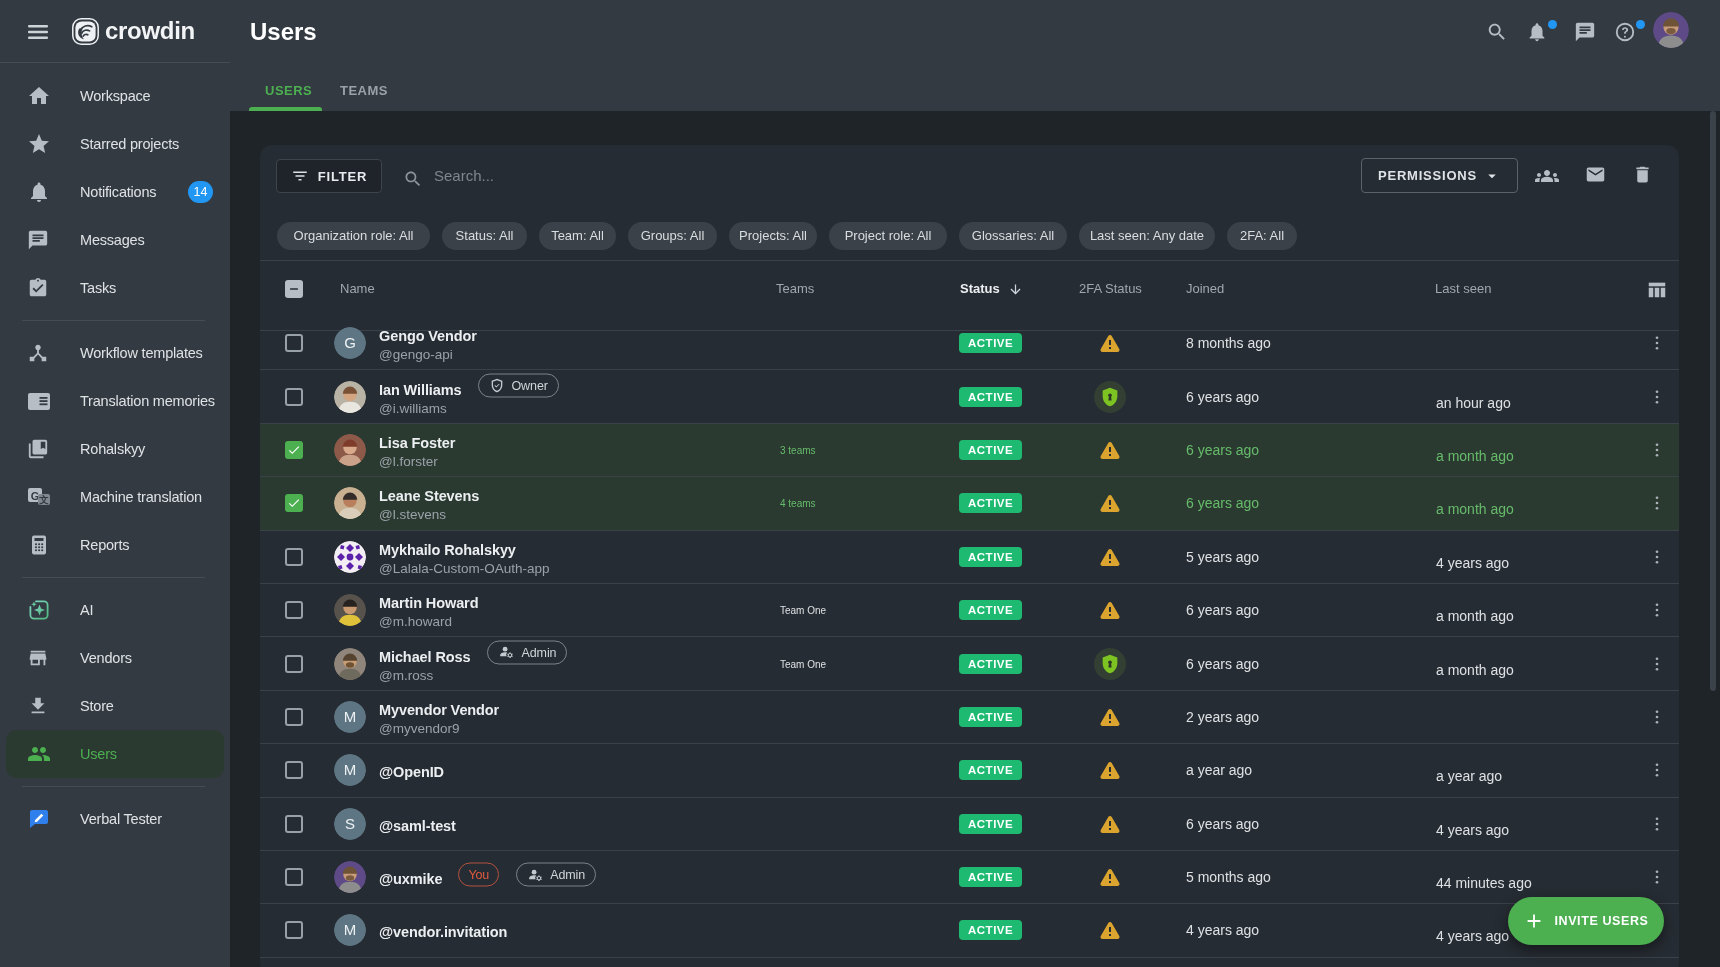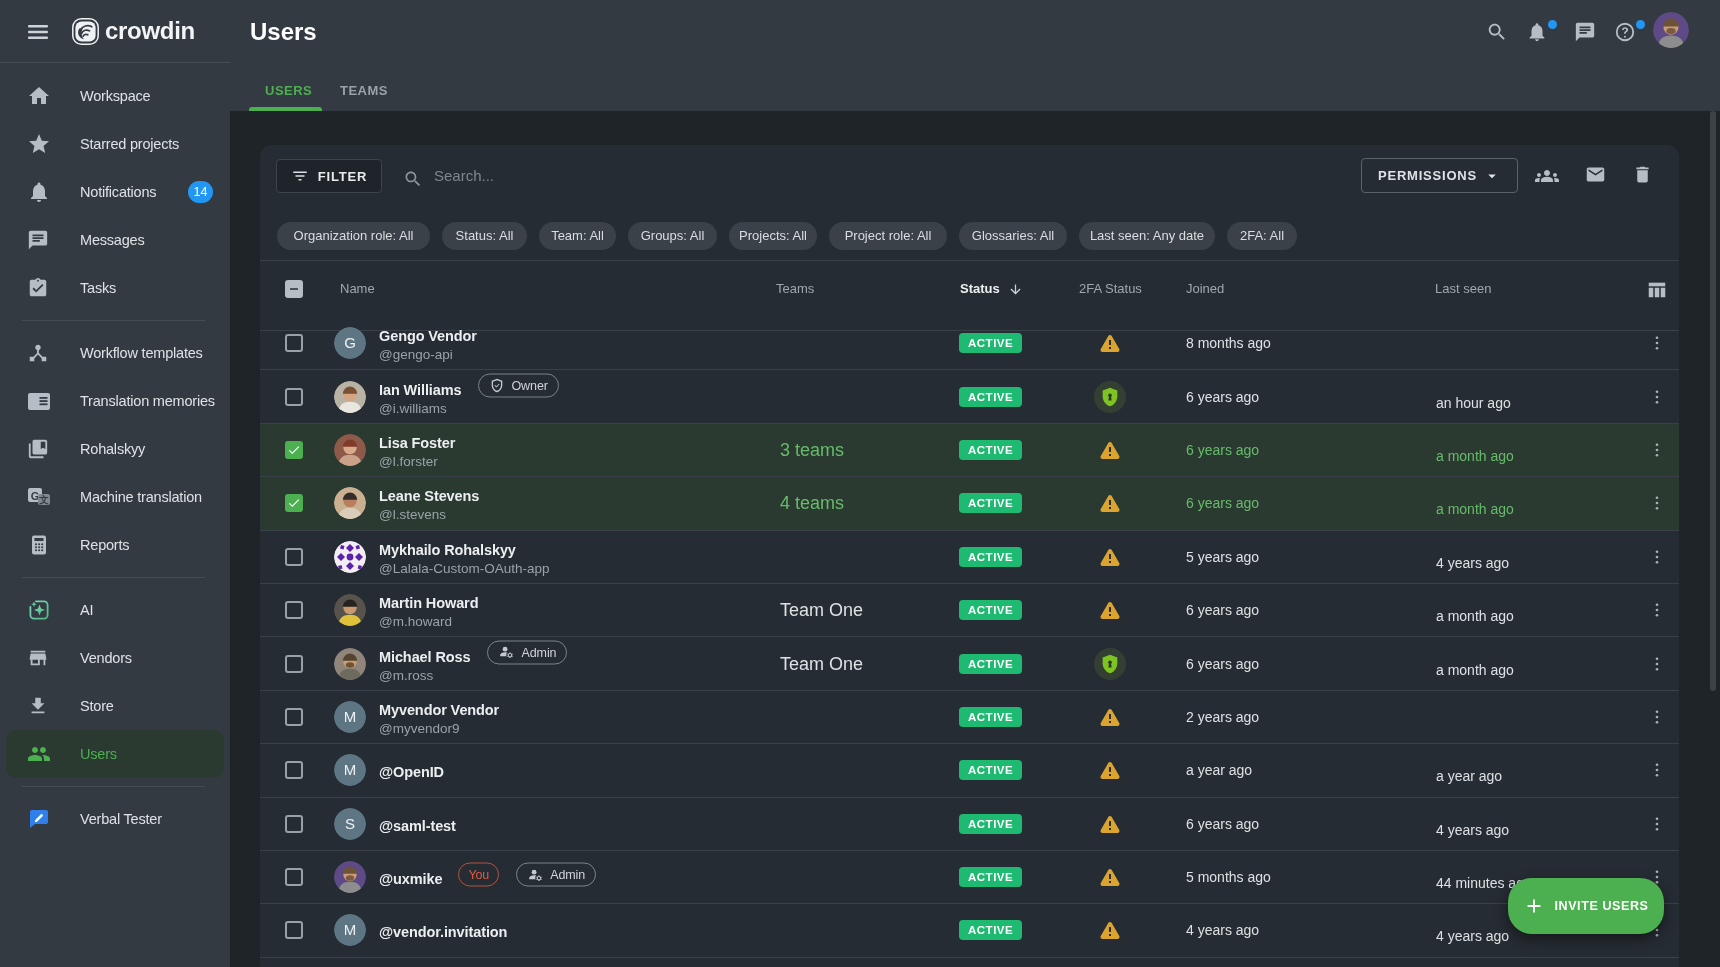--- a/index.html
+++ b/index.html
@@ -66,31 +66,31 @@
 .av { position:absolute; left:74px; top:50%; margin-top:-16px; width:32px; height:32px; border-radius:50%; overflow:hidden; }
 .lav { display:block; background:#5e7683; border-radius:50%; color:#eef1f3; font-size:15px; text-align:center; }
 .nm { position:absolute; left:119px; top:50%; transform:translateY(-50%); }
 .n1 { font-size:14.5px; font-weight:bold; color:#eceff1; display:flex; align-items:flex-end; height:19px; letter-spacing:-0.1px; }
 .n2 { font-size:13.5px; color:#9aa2a9; margin-top:3px; }
 .pill { display:inline-flex; align-items:center; gap:6px; height:24px; padding:0 10px; border:1px solid #7b838a;
   border-radius:12px; margin-left:17px; }
 .pill span { font-size:12.5px; font-weight:normal; color:#cfd4d9; }
 .pill.you { border-color:#b35340; padding:0 9px; margin-left:16px; }
 .pill.you span { color:#e2593f; }
-.teams { position:absolute; left:520px; top:50%; transform:translateY(-50%); font-size:18px; color:#dee1e4; }
+.teams { position:absolute; left:520px; top:50%; transform:translateY(-50%); font-size:10px; color:#dee1e4; }
 .row.sel .teams, .row.sel .joined, .row.sel .seen { color:#66bb6a; }
 .badge { position:absolute; left:699px; top:50%; margin-top:-10px; height:20px; line-height:20px; padding:0 9px;
   background:#1fba72; border-radius:4px; color:#fff; font-size:11.5px; font-weight:bold; letter-spacing:.5px; }
 .tfa { position:absolute; left:850px; top:50%; transform:translate(-50%,-50%); display:flex; align-items:center; }
 .shieldwrap { width:32px; height:32px; border-radius:50%; background:rgba(124,184,50,.14); display:flex;
   align-items:center; justify-content:center; }
 .joined { position:absolute; left:926px; top:50%; transform:translateY(-50%); font-size:14px; color:#dee1e4; }
 .seen { position:absolute; left:1176px; top:50%; transform:translateY(-50%); font-size:14px; color:#dee1e4;margin-top:6px; }
 .dots { position:absolute; left:1388px; top:50%; margin-top:-9px; }
-.fab { position:absolute; left:1508px; top:878px; width:156px; height:56px; border-radius:24px; background:#4caf50;
+.fab { position:absolute; left:1508px; top:897px; width:156px; height:48px; border-radius:24px; background:#4caf50;
   display:flex; align-items:center; justify-content:center; gap:9px; box-shadow:0 5px 14px rgba(0,0,0,.45); z-index:10; }
 .fab span { color:#fff; font-size:12.5px; font-weight:bold; letter-spacing:.6px; }
 .sbar { position:absolute; left:1710px; top:111px; width:6px; height:580px; background:#3b424a; border-radius:3px; }
 </style>
 </head>
 <body>
 
 <div class="topbar">
   <div class="title">Users</div>
   <div class="tabs">

